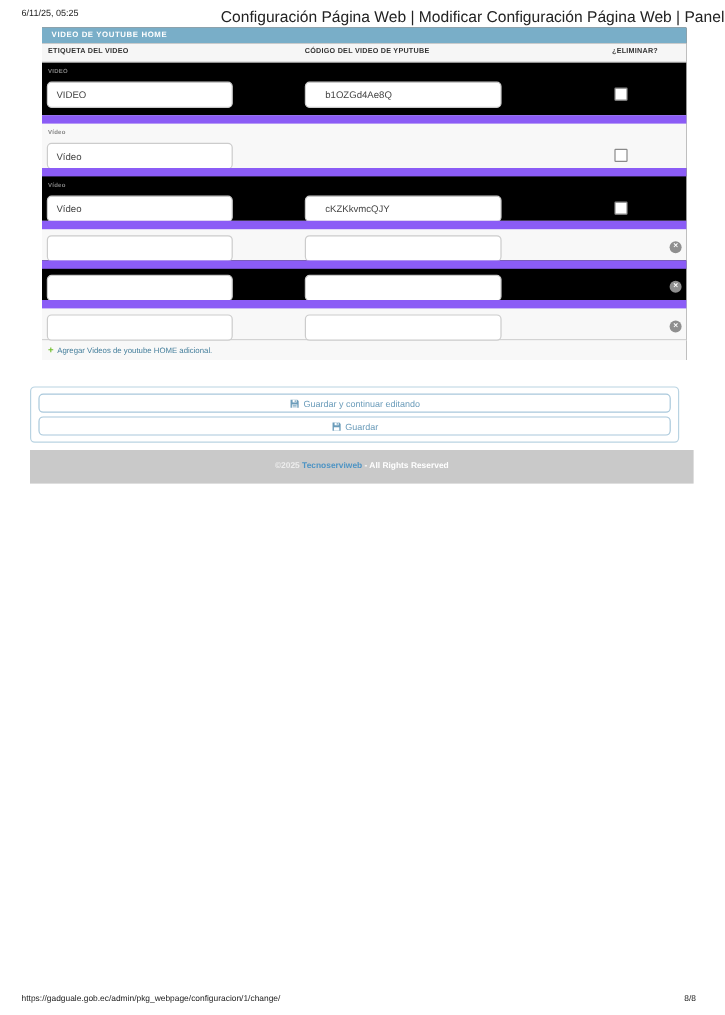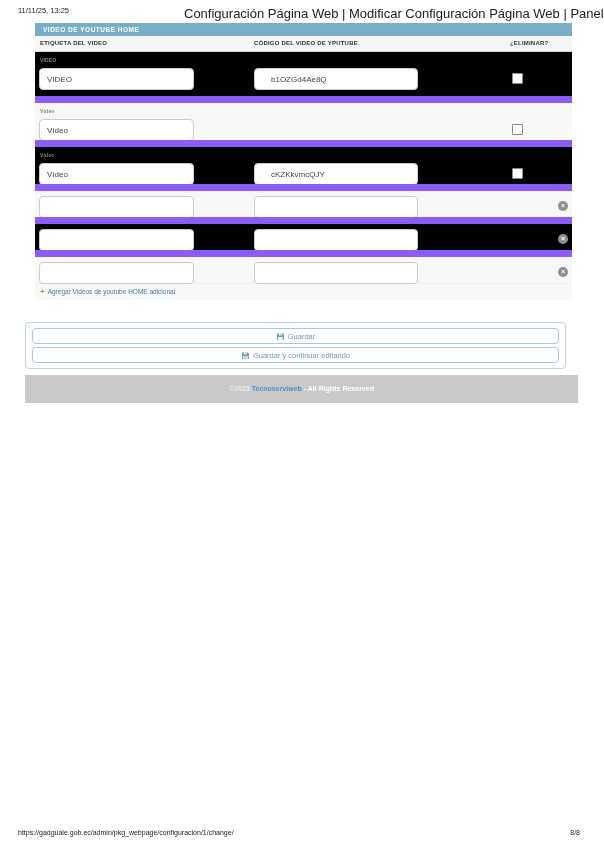--- a/index.html
+++ b/index.html
@@ -81,21 +81,21 @@
   .site-footer{
     position:absolute;left:25px;top:375px;width:553px;height:28px;background:#c9c9c9;
     text-align:center;line-height:28px;font-size:7px;font-weight:bold;color:#fff;
   }
   .site-footer .copy{color:#ededed;}
   .site-footer .brand{color:#4e94c4;cursor:pointer;}
 </style>
 </head>
 <body>
 
-<div class="print-date">11/11/25, 13:25</div>
+<div class="print-date">6/11/25, 05:25</div>
 <div class="print-title">Configuración Página Web | Modificar Configuración Página Web | Panel Administrador</div>
 
 <div class="module">
   <div class="module-title">VIDEO DE YOUTUBE HOME</div>
 
   <div class="col-headers">
     <span class="col-h1">ETIQUETA DEL VIDEO</span>
     <span class="col-h2">CÓDIGO DEL VIDEO DE YPUTUBE</span>
     <span class="col-h3">¿ELIMINAR?</span>
   </div>
@@ -143,33 +143,33 @@
   </div>
 </div>
 
 <div class="submit-box">
   <button class="btn">
     <svg class="save-svg" width="9" height="9" viewBox="0 0 16 16">
         <path fill="#6b9cba" d="M2 2h10l2 2v10H2z"></path>
         <rect x="5" y="2" width="6" height="4" fill="#ffffff"></rect>
         <rect x="8" y="3" width="2" height="2" fill="#6b9cba"></rect>
         <rect x="4" y="9" width="8" height="5" fill="#ffffff"></rect>
+        <rect x="5" y="10" width="6" height="1" fill="#6b9cba"></rect>
+        <rect x="5" y="12" width="6" height="1" fill="#6b9cba"></rect>
       </svg>
-    <span>Guardar</span>
+    <span>Guardar y continuar editando</span>
   </button>
   <button class="btn">
     <svg class="save-svg" width="9" height="9" viewBox="0 0 16 16">
         <path fill="#6b9cba" d="M2 2h10l2 2v10H2z"></path>
         <rect x="5" y="2" width="6" height="4" fill="#ffffff"></rect>
         <rect x="8" y="3" width="2" height="2" fill="#6b9cba"></rect>
         <rect x="4" y="9" width="8" height="5" fill="#ffffff"></rect>
-        <rect x="5" y="10" width="6" height="1" fill="#6b9cba"></rect>
-        <rect x="5" y="12" width="6" height="1" fill="#6b9cba"></rect>
       </svg>
-    <span>Guardar y continuar editando</span>
+    <span>Guardar</span>
   </button>
 </div>
 
 <div class="site-footer">
   <span class="copy">©2025</span>
   <span class="brand">Tecnoserviweb</span><span> - All Rights Reserved</span>
 </div>
 
 <div class="print-url">https://gadguale.gob.ec/admin/pkg_webpage/configuracion/1/change/</div>
 <div class="print-page">8/8</div>

